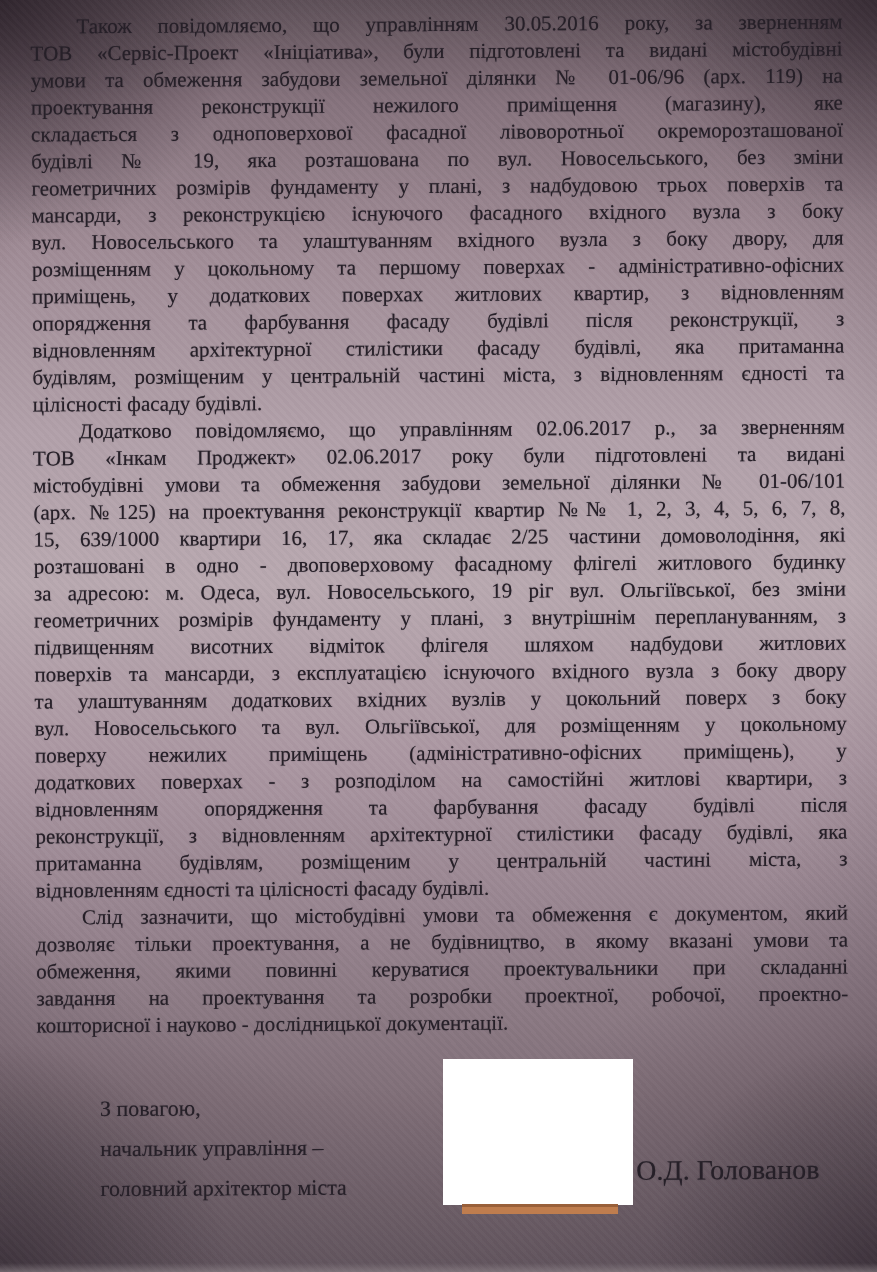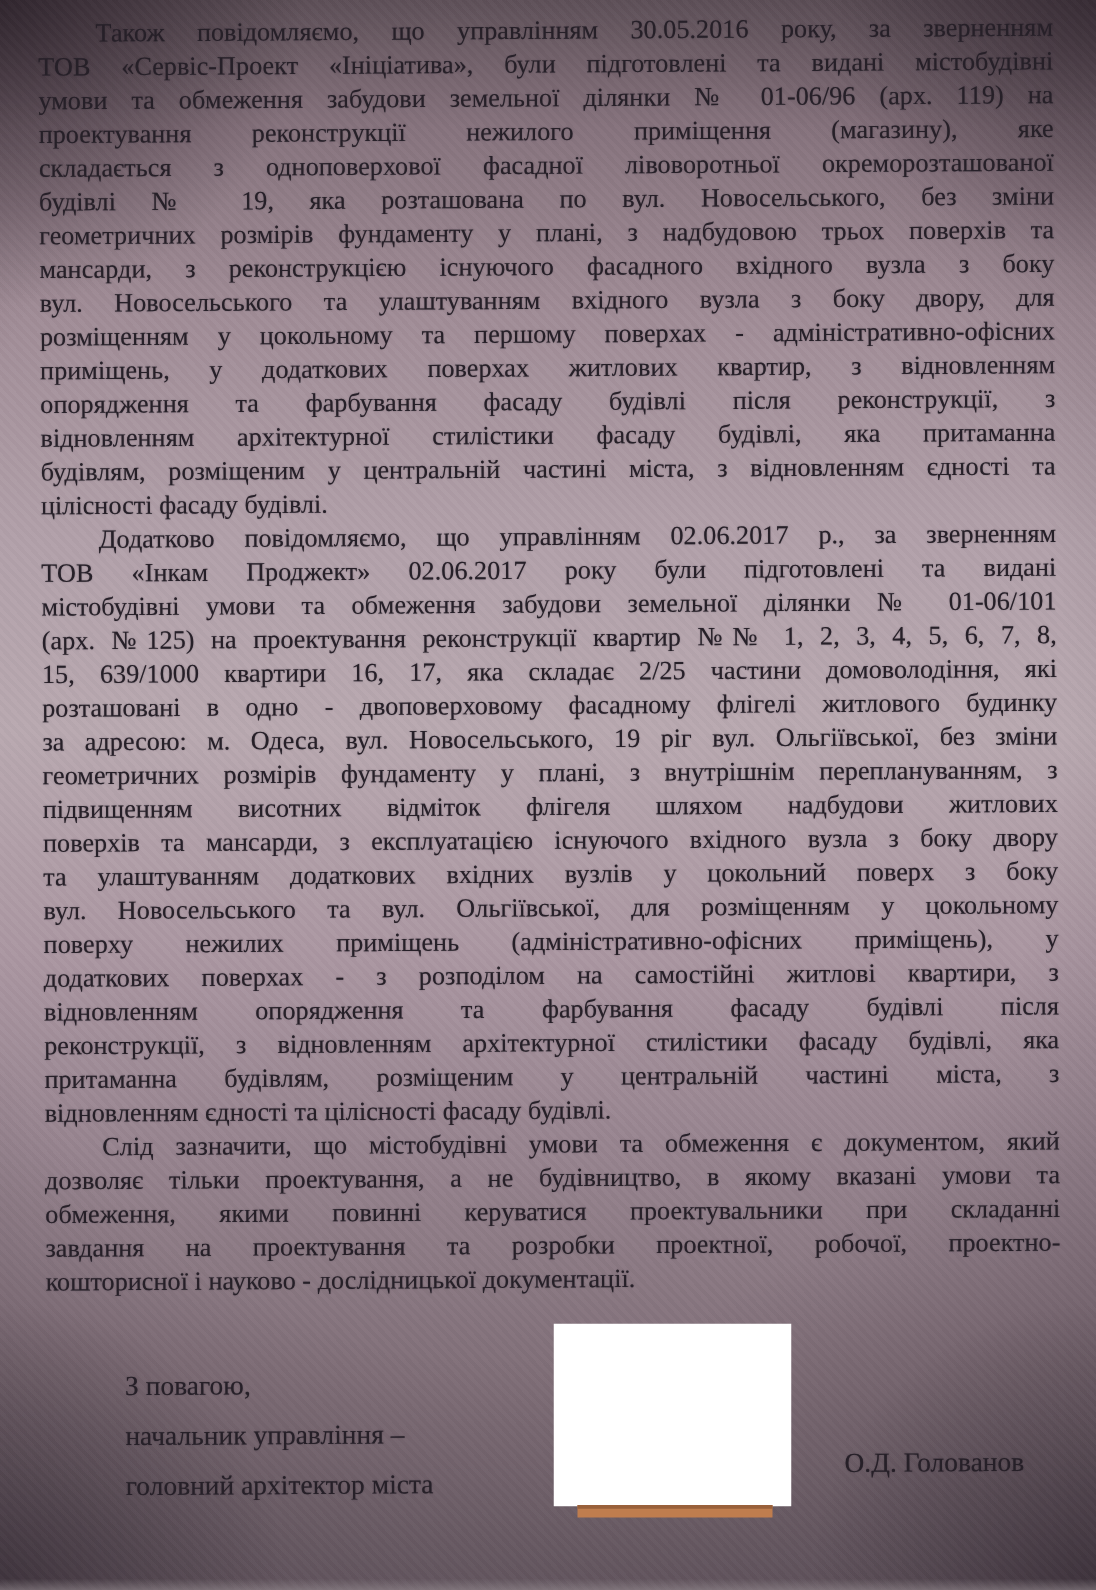--- a/index.html
+++ b/index.html
@@ -36,21 +36,21 @@
   .signature{
     position:relative;
     margin-top:50px;
     padding-left:63px;
     font-size:22px;
     line-height:40px;
     height:130px;
   }
   .sig-name{
     position:absolute; right:30px; top:72px;
-    font-size:22px; line-height:26px;
+    font-size:28px; line-height:26px;
   }
   .redaction{
     position:absolute; left:443px; top:1059px;
     width:190px; height:146px;
     background:#ffffff;
   }
   .highlight{
     position:absolute; left:462px; top:1204px;
     width:156px; height:10px;
     background:#bf7d4e;

